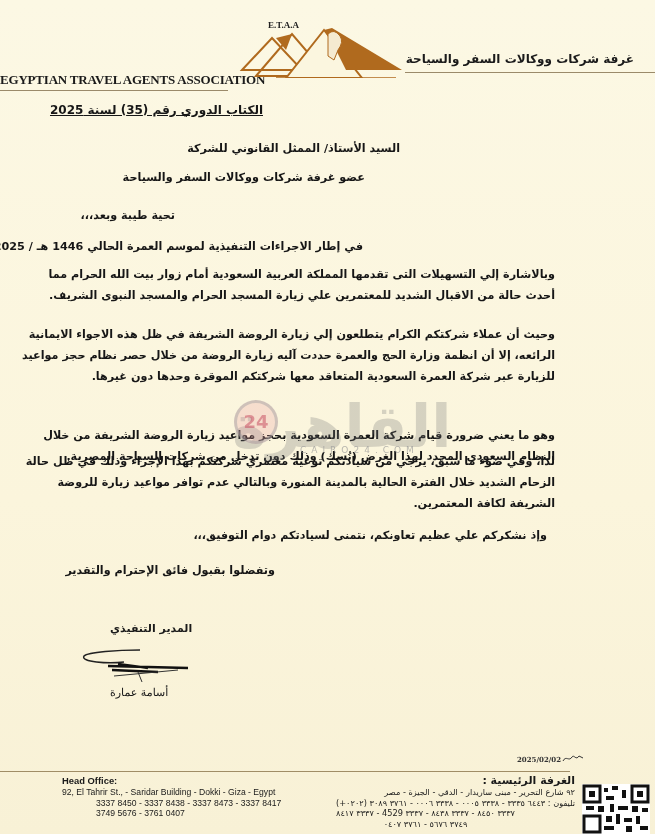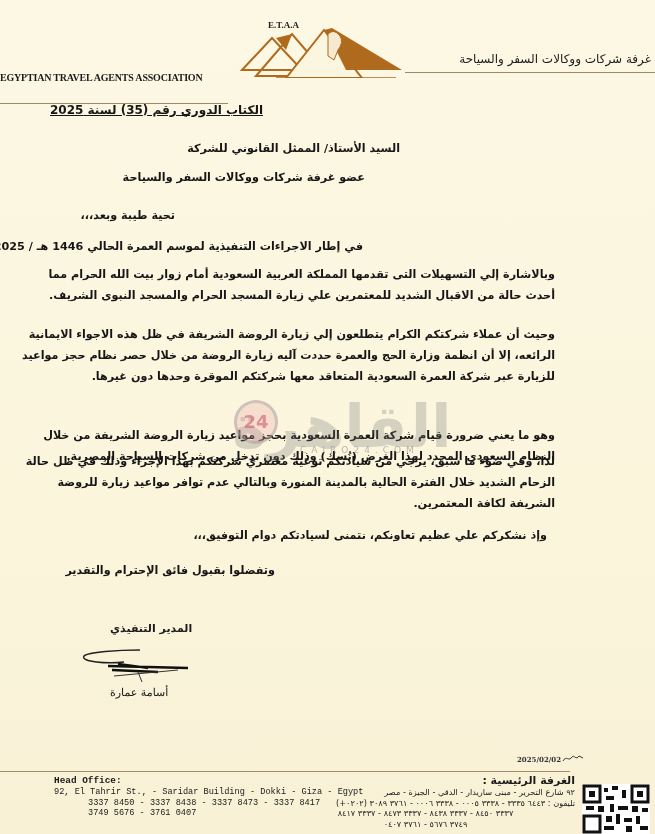--- a/index.html
+++ b/index.html
@@ -9,27 +9,27 @@
     font-family: "DejaVu Sans", sans-serif;
     color: #1a1a1a;
     position: relative;
   }
   .page { position: relative; width: 655px; height: 834px; background: linear-gradient(180deg,#fcf8e4 0%,#fbf5dc 60%,#f8f1d6 100%); }
 
   
   .hdr-en {
     position: absolute; left: 0; top: 72px; width: 228px;
     font-family: "Liberation Serif", serif; font-weight: bold;
-    font-size: 10px; letter-spacing: -0.2px; color: #1b1b1b;
-    border-bottom: 1px solid #9b8a6a; padding-bottom: 20px; white-space: nowrap;
+    font-size: 13px; letter-spacing: -0.2px; color: #1b1b1b;
+    border-bottom: 1px solid #9b8a6a; padding-bottom: 2px; white-space: nowrap;
   }
   .hdr-ar {
     position: absolute; right: 0; top: 52px; width: 250px;
-    direction: rtl; font-weight: normal; font-size: 12px;
-    color: #1b1b1b; border-bottom: 1px solid #9b8a6a; padding-bottom: 6px; padding-right: 4px;
+    direction: rtl; font-weight: bold; font-size: 12px;
+    color: #1b1b1b; border-bottom: 1px solid #9b8a6a; padding-bottom: 6px; padding-right: 21px;
   }
   .logo { position: absolute; left: 236px; top: 20px; width: 170px; height: 58px; }
   .logo-text {
     position: absolute; left: 268px; top: 20px;
     font-family: "Liberation Serif", serif; font-weight: bold; font-size: 9px; color: #222;
   }
 
   
   .ar { direction: rtl; text-align: right; position: absolute; font-weight: bold; font-size: 11.2px; color: #161616; line-height: 21px; }
   .circular-title { right: 392px; top: 100px; font-size: 12px; text-decoration: underline; white-space: nowrap; }
@@ -51,21 +51,21 @@
   .wm-text { position: absolute; left: 300px; top: 445px; font-size: 9px; letter-spacing: 5px; color: #9a9a9a; opacity: 0.7; }
   .wm-ar { position: absolute; left: 232px; top: 392px; font-size: 59px; font-weight: bold; color: #777; opacity: 0.28; direction: rtl; }
   .wm-badge { position: absolute; left: 234px; top: 400px; width: 44px; height: 44px; border-radius: 50%; border: 3px solid rgba(160,160,160,0.45); background: rgba(230,150,160,0.25); color: rgba(200,80,100,0.55); font-weight: bold; font-size: 18px; text-align: center; line-height: 38px; }
 
   
   .stamp-sig { position: absolute; left: 562px; top: 753px; width: 22px; height: 10px; }
   .date { position: absolute; left: 517px; top: 755px; font-family: "DejaVu Serif", serif; font-size: 7px; font-weight: bold; color: #333; }
 
   
   .footer-rule { position: absolute; left: 0; top: 771px; width: 570px; border-top: 1.5px solid #a08d66; }
-  .ft-en { position: absolute; left: 8px; top: 776px; font-family: Liberation Mono, monospace; font-size: 8.6px; line-height: 10.8px; color: #1a1a1a; white-space: nowrap; padding-left: 46px; }
+  .ft-en { position: absolute; left: 16px; top: 776px; font-family: Liberation Sans, sans-serif; font-size: 8.6px; line-height: 10.8px; color: #1a1a1a; white-space: nowrap; padding-left: 46px; }
   .ft-en .hd { font-weight: bold; font-size: 9.4px; }
   .ft-en .ind { padding-left: 34px; }
   .ft-ar { position: absolute; right: 80px; top: 776px; direction: rtl; text-align: right; font-size: 8.2px; line-height: 10.8px; color: #1a1a1a; white-space: nowrap; }
   .ft-ar .hd { font-weight: bold; font-size: 11px; }
   .ft-ar .ctr { text-align: center; padding-right: 60px; }
   .qr { position: absolute; left: 582px; top: 784px; width: 68px; height: 50px; background: #fff; }
 </style>
 </head>
 <body>
 
@@ -120,21 +120,21 @@
   <div class="ft-en">
     <div class="hd">Head Office:</div>
     <div>92, El Tahrir St., - Saridar Building - Dokki - Giza - Egypt</div>
     <div class="ind">3337 8450 - 3337 8438 - 3337 8473 - 3337 8417</div>
     <div class="ind">3749 5676 - 3761 0407</div>
   </div>
   <div class="ft-ar">
     <div class="hd">الغرفة الرئيسية :</div>
     <div>٩٢ شارع التحرير - مبنى ساريدار - الدقي - الجيزة - مصر</div>
     <div>تليفون : ٦٤٤٣ ٣٣٣٥ - ٣٣٣٨ ٠٠٠٥ - ٣٣٣٨ ٠٠٠٦ - ٣٧٦١ ٣٠٨٩ (٠٢٠٢+)</div>
-    <div class="ctr">٣٣٣٧ ٨٤٥٠ - ٣٣٣٧ ٨٤٣٨ - ٣٣٣٧ ٨٤٧٣ - ٣٣٣٧ ٨٤١٧</div>
+    <div class="ctr">٣٣٣٧ ٨٤٥٠ - ٣٣٣٧ ٨٤٣٨ - ٣٣٣٧ 4529 - ٣٣٣٧ ٨٤١٧</div>
     <div class="ctr">٣٧٤٩ ٥٦٧٦ - ٣٧٦١ ٠٤٠٧</div>
   </div>
   <svg class="qr" viewBox="0 0 68 50">
     <rect x="0" y="0" width="68" height="50" fill="#fff"></rect>
     <rect x="2" y="2" width="16" height="16" fill="none" stroke="#111" stroke-width="3"></rect>
     <rect x="7" y="7" width="6" height="6" fill="#111"></rect>
     <rect x="50" y="2" width="16" height="16" fill="none" stroke="#111" stroke-width="3"></rect>
     <rect x="55" y="7" width="6" height="6" fill="#111"></rect>
     <rect x="2" y="32" width="16" height="16" fill="none" stroke="#111" stroke-width="3"></rect>
     <rect x="22" y="4" width="4" height="4" fill="#111"></rect>

